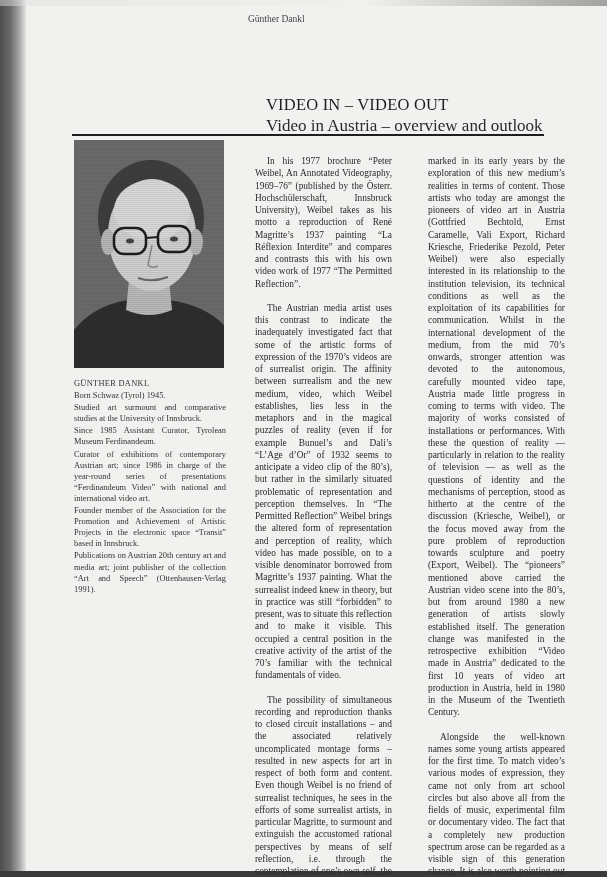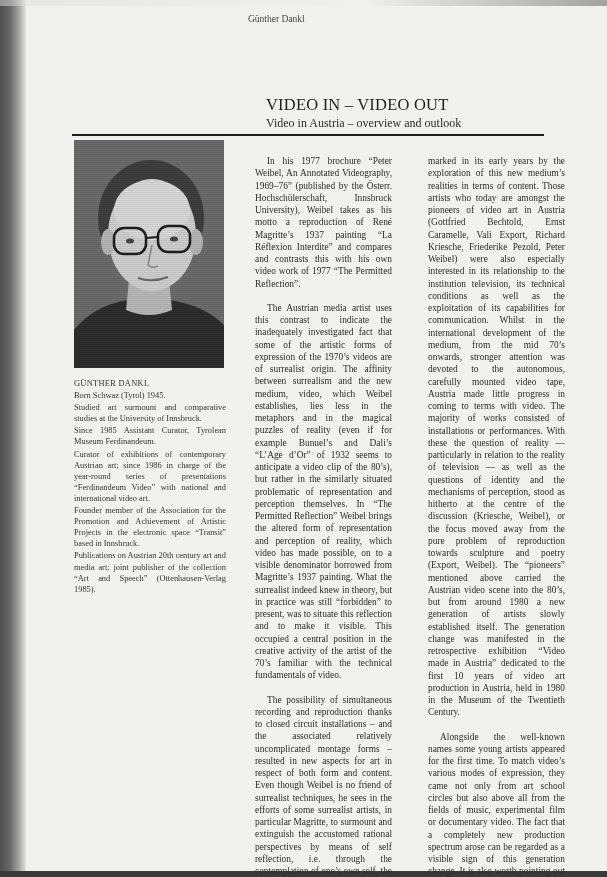--- a/index.html
+++ b/index.html
@@ -24,21 +24,21 @@
   }
   .running-head {
     position: absolute; left: 248px; top: 14px;
     font-size: 9.5px; color: #444;
   }
   .title-block { position: absolute; left: 245px; top: 95px; margin-left: 21px; }
   .main-title {
     font-size: 16.5px; letter-spacing: 0.2px; color: #1e1e1e; margin: 0;
     line-height: 20px; font-weight: normal;
   }
-  .subtitle { font-size: 12px; color: #2a2a2a; margin-top: 1px; }
+  .subtitle { font-size: 17px; color: #2a2a2a; margin-top: 1px; }
   .rule {
     position: absolute; left: 72px; top: 134px; width: 472px; height: 1.5px;
     background: #1e1e1e;
   }
   .portrait {
     position: absolute; left: 74px; top: 140px; width: 150px; height: 228px;
     background: #5d5d5d; overflow: hidden;
   }
   .portrait svg { width: 150px; height: 228px; display: block; }
   .bio {
@@ -107,21 +107,21 @@
   </svg>
 </div>
 
 <div class="bio">
   <p class="name">GÜNTHER DANKL</p>
   <p>Born Schwaz (Tyrol) 1945.</p>
   <p>Studied art surmount and comparative studies at the University of Innsbruck.</p>
   <p>Since 1985 Assistant Curator, Tyrolean Museum Ferdinandeum.</p>
   <p>Curator of exhibitions of contemporary Austrian art; since 1986 in charge of the year-round series of presentations “Ferdinandeum Video” with national and international video art.</p>
   <p>Founder member of the Association for the Promotion and Achievement of Artistic Projects in the electronic space “Transit” based in Innsbruck.</p>
-  <p>Publications on Austrian 20th century art and media art; joint publisher of the collection “Art and Speech” (Ottenhausen-Verlag 1985).</p>
+  <p>Publications on Austrian 20th century art and media art; joint publisher of the collection “Art and Speech” (Ottenhausen-Verlag 1991).</p>
 </div>
 
 <div class="col col1">
   <p>In his 1977 brochure “Peter Weibel, An Annotated Videography, 1969–76” (published by the Österr. Hochschülerschaft, Innsbruck University), Weibel takes as his motto a reproduction of René Magritte’s 1937 painting “La Réflexion Interdite” and compares and contrasts this with his own video work of 1977 “The Permitted Reflection”.</p>
   <p>The Austrian media artist uses this contrast to indicate the inadequately investigated fact that some of the artistic forms of expression of the 1970’s videos are of surrealist origin. The affinity between surrealism and the new medium, video, which Weibel establishes, lies less in the metaphors and in the magical puzzles of reality (even if for example Bunuel’s and Dali’s “L’Age d’Or” of 1932 seems to anticipate a video clip of the 80’s), but rather in the similarly situated problematic of representation and perception themselves. In “The Permitted Reflection” Weibel brings the altered form of representation and perception of reality, which video has made possible, on to a visible denominator borrowed from Magritte’s 1937 painting. What the surrealist indeed knew in theory, but in practice was still “forbidden” to present, was to situate this reflection and to make it visible. This occupied a central position in the creative activity of the artist of the 70’s familiar with the technical fundamentals of video.</p>
   <p>The possibility of simultaneous recording and reproduction thanks to closed circuit installations – and the associated relatively uncomplicated montage forms – resulted in new aspects for art in respect of both form and content. Even though Weibel is no friend of surrealist techniques, he sees in the efforts of some surrealist artists, in particular Magritte, to surmount and extinguish the accustomed rational perspectives by means of self reflection, i.e. through the contemplation of one’s own self, the basis for fundamentally calling into question the customary ways of seeing and perceiving the media, as they were practised by video in the 70’s.</p>
 </div>
 
 <div class="col col2">
   <p class="cont">marked in its early years by the exploration of this new medium’s realities in terms of content. Those artists who today are amongst the pioneers of video art in Austria (Gottfried Bechtold, Ernst Caramelle, Vali Export, Richard Kriesche, Friederike Pezold, Peter Weibel) were also especially interested in its relationship to the institution television, its technical conditions as well as the exploitation of its capabilities for communication. Whilst in the international development of the medium, from the mid 70’s onwards, stronger attention was devoted to the autonomous, carefully mounted video tape, Austria made little progress in coming to terms with video. The majority of works consisted of installations or performances. With these the question of reality — particularly in relation to the reality of television — as well as the questions of identity and the mechanisms of perception, stood as hitherto at the centre of the discussion (Kriesche, Weibel), or the focus moved away from the pure problem of reproduction towards sculpture and poetry (Export, Weibel). The “pioneers” mentioned above carried the Austrian video scene into the 80’s, but from around 1980 a new generation of artists slowly established itself. The generation change was manifested in the retrospective exhibition “Video made in Austria” dedicated to the first 10 years of video art production in Austria, held in 1980 in the Museum of the Twentieth Century.</p>

